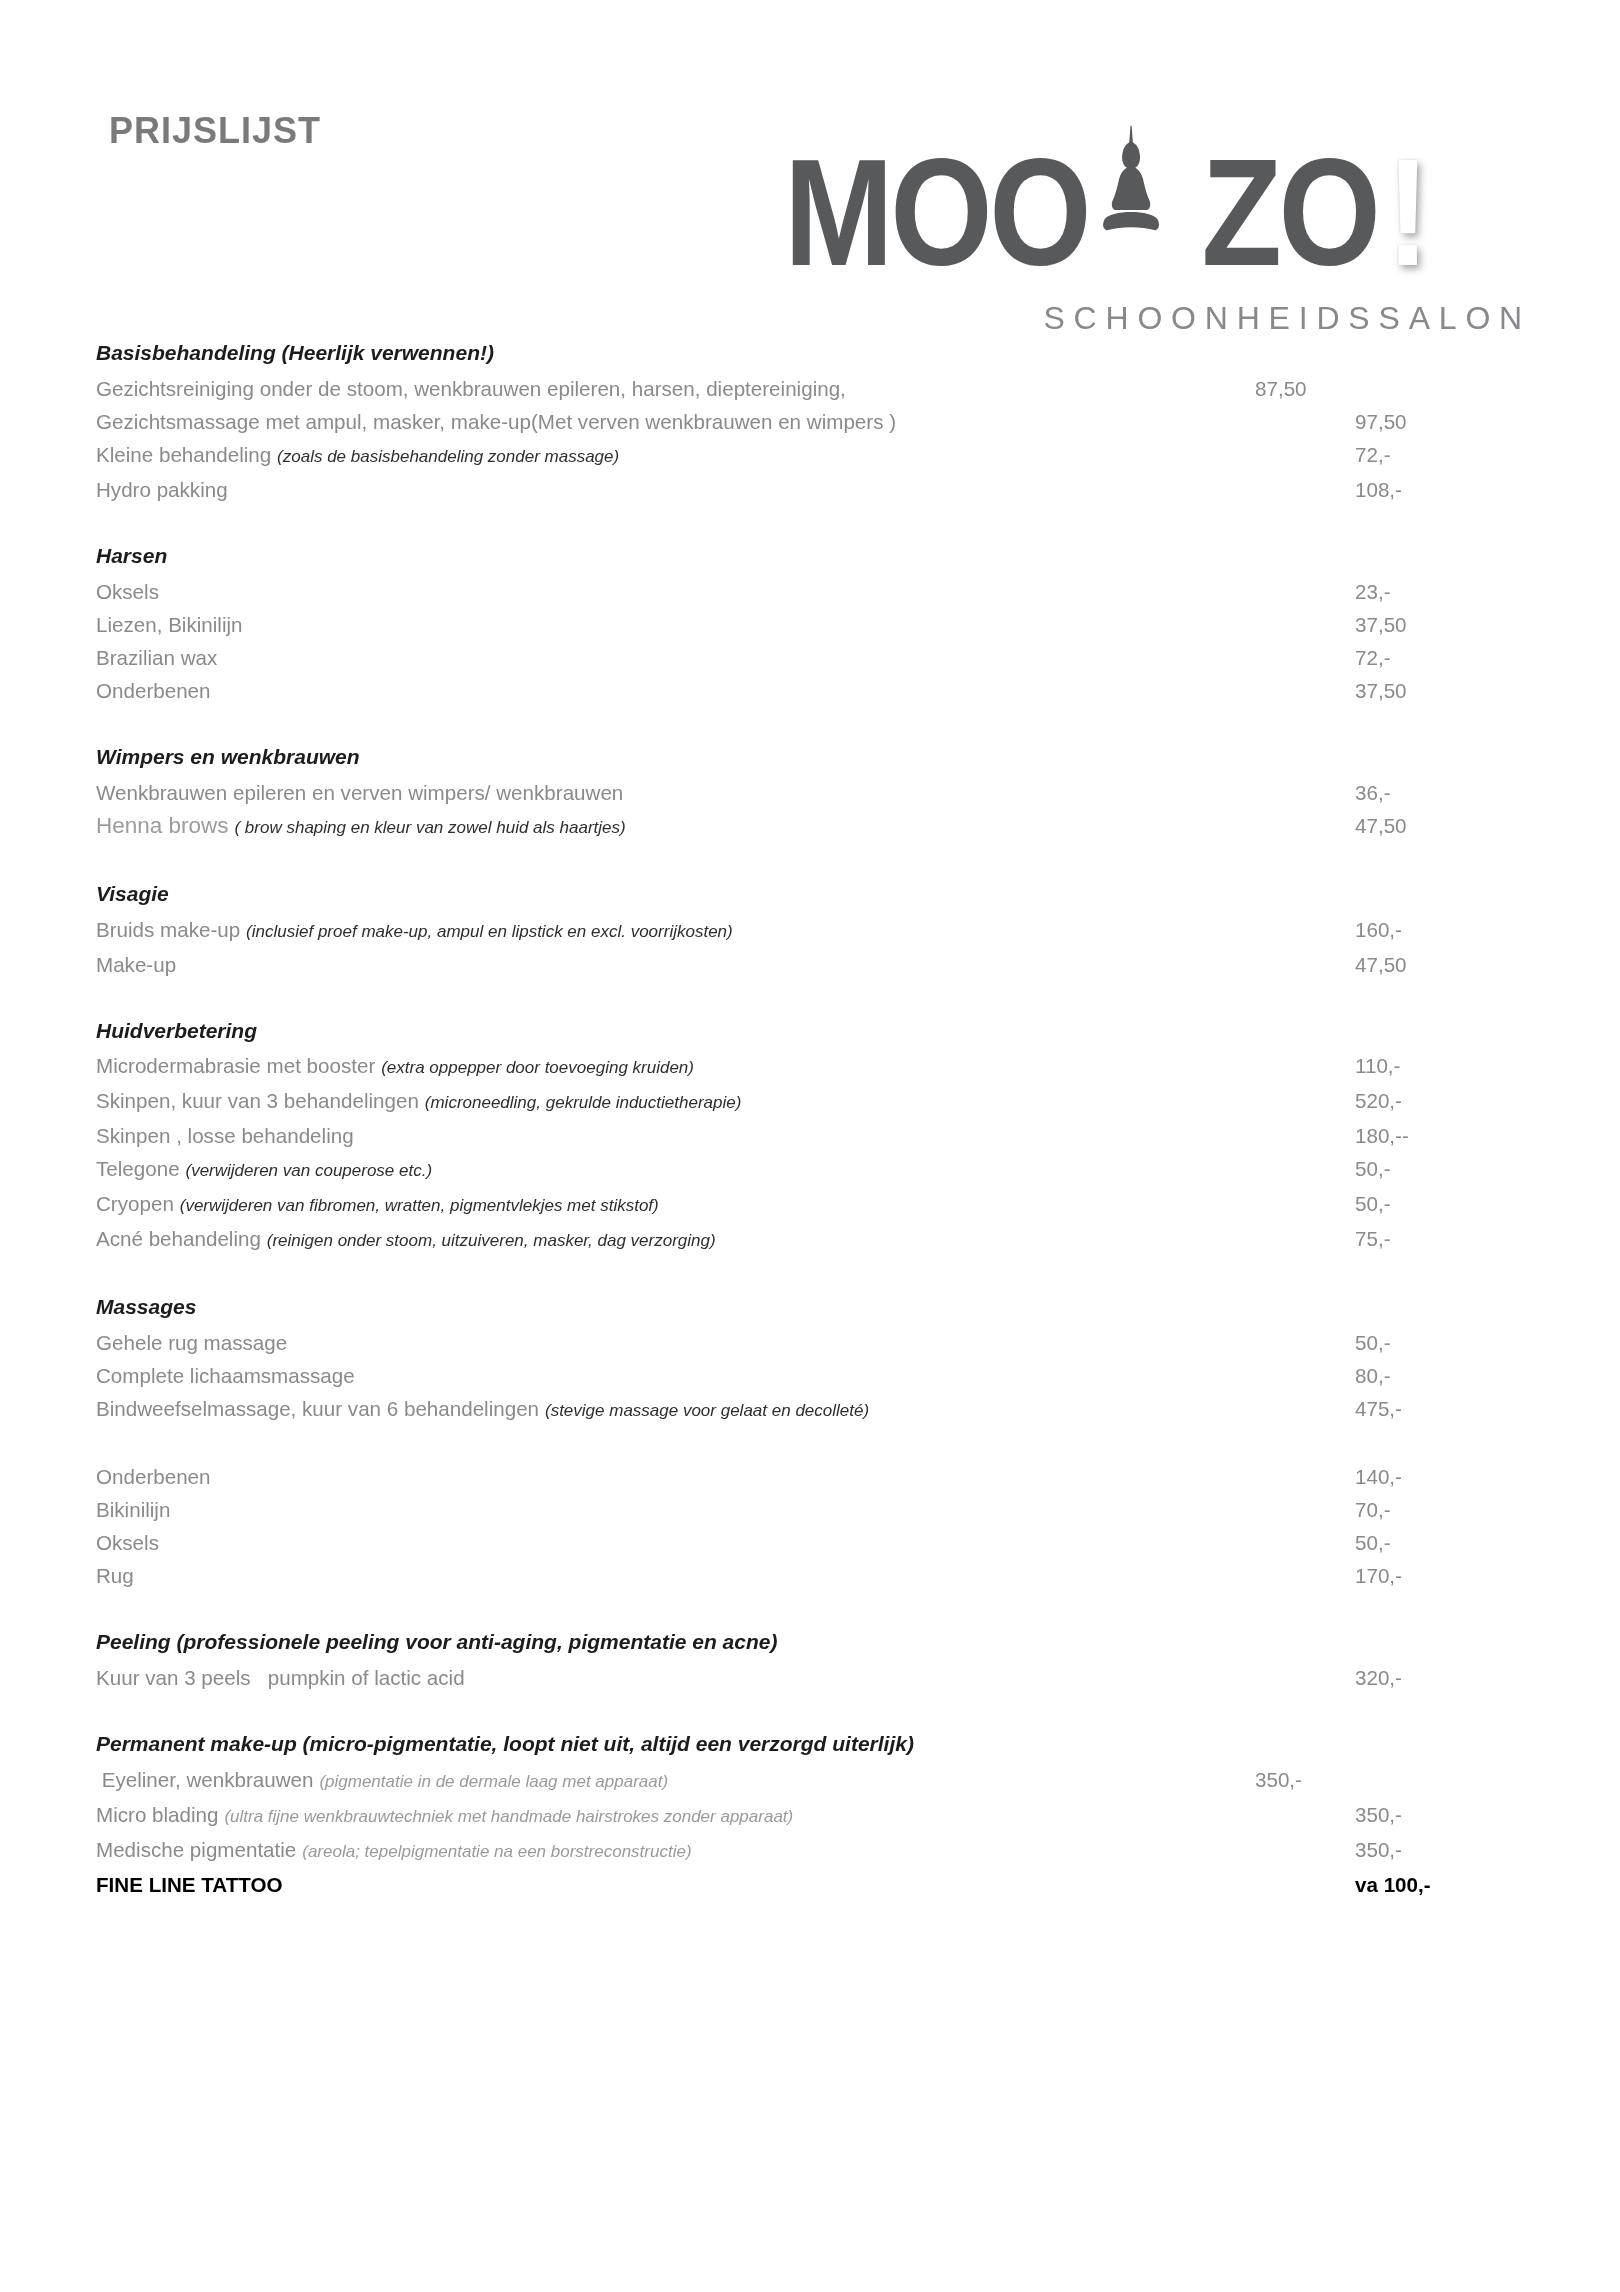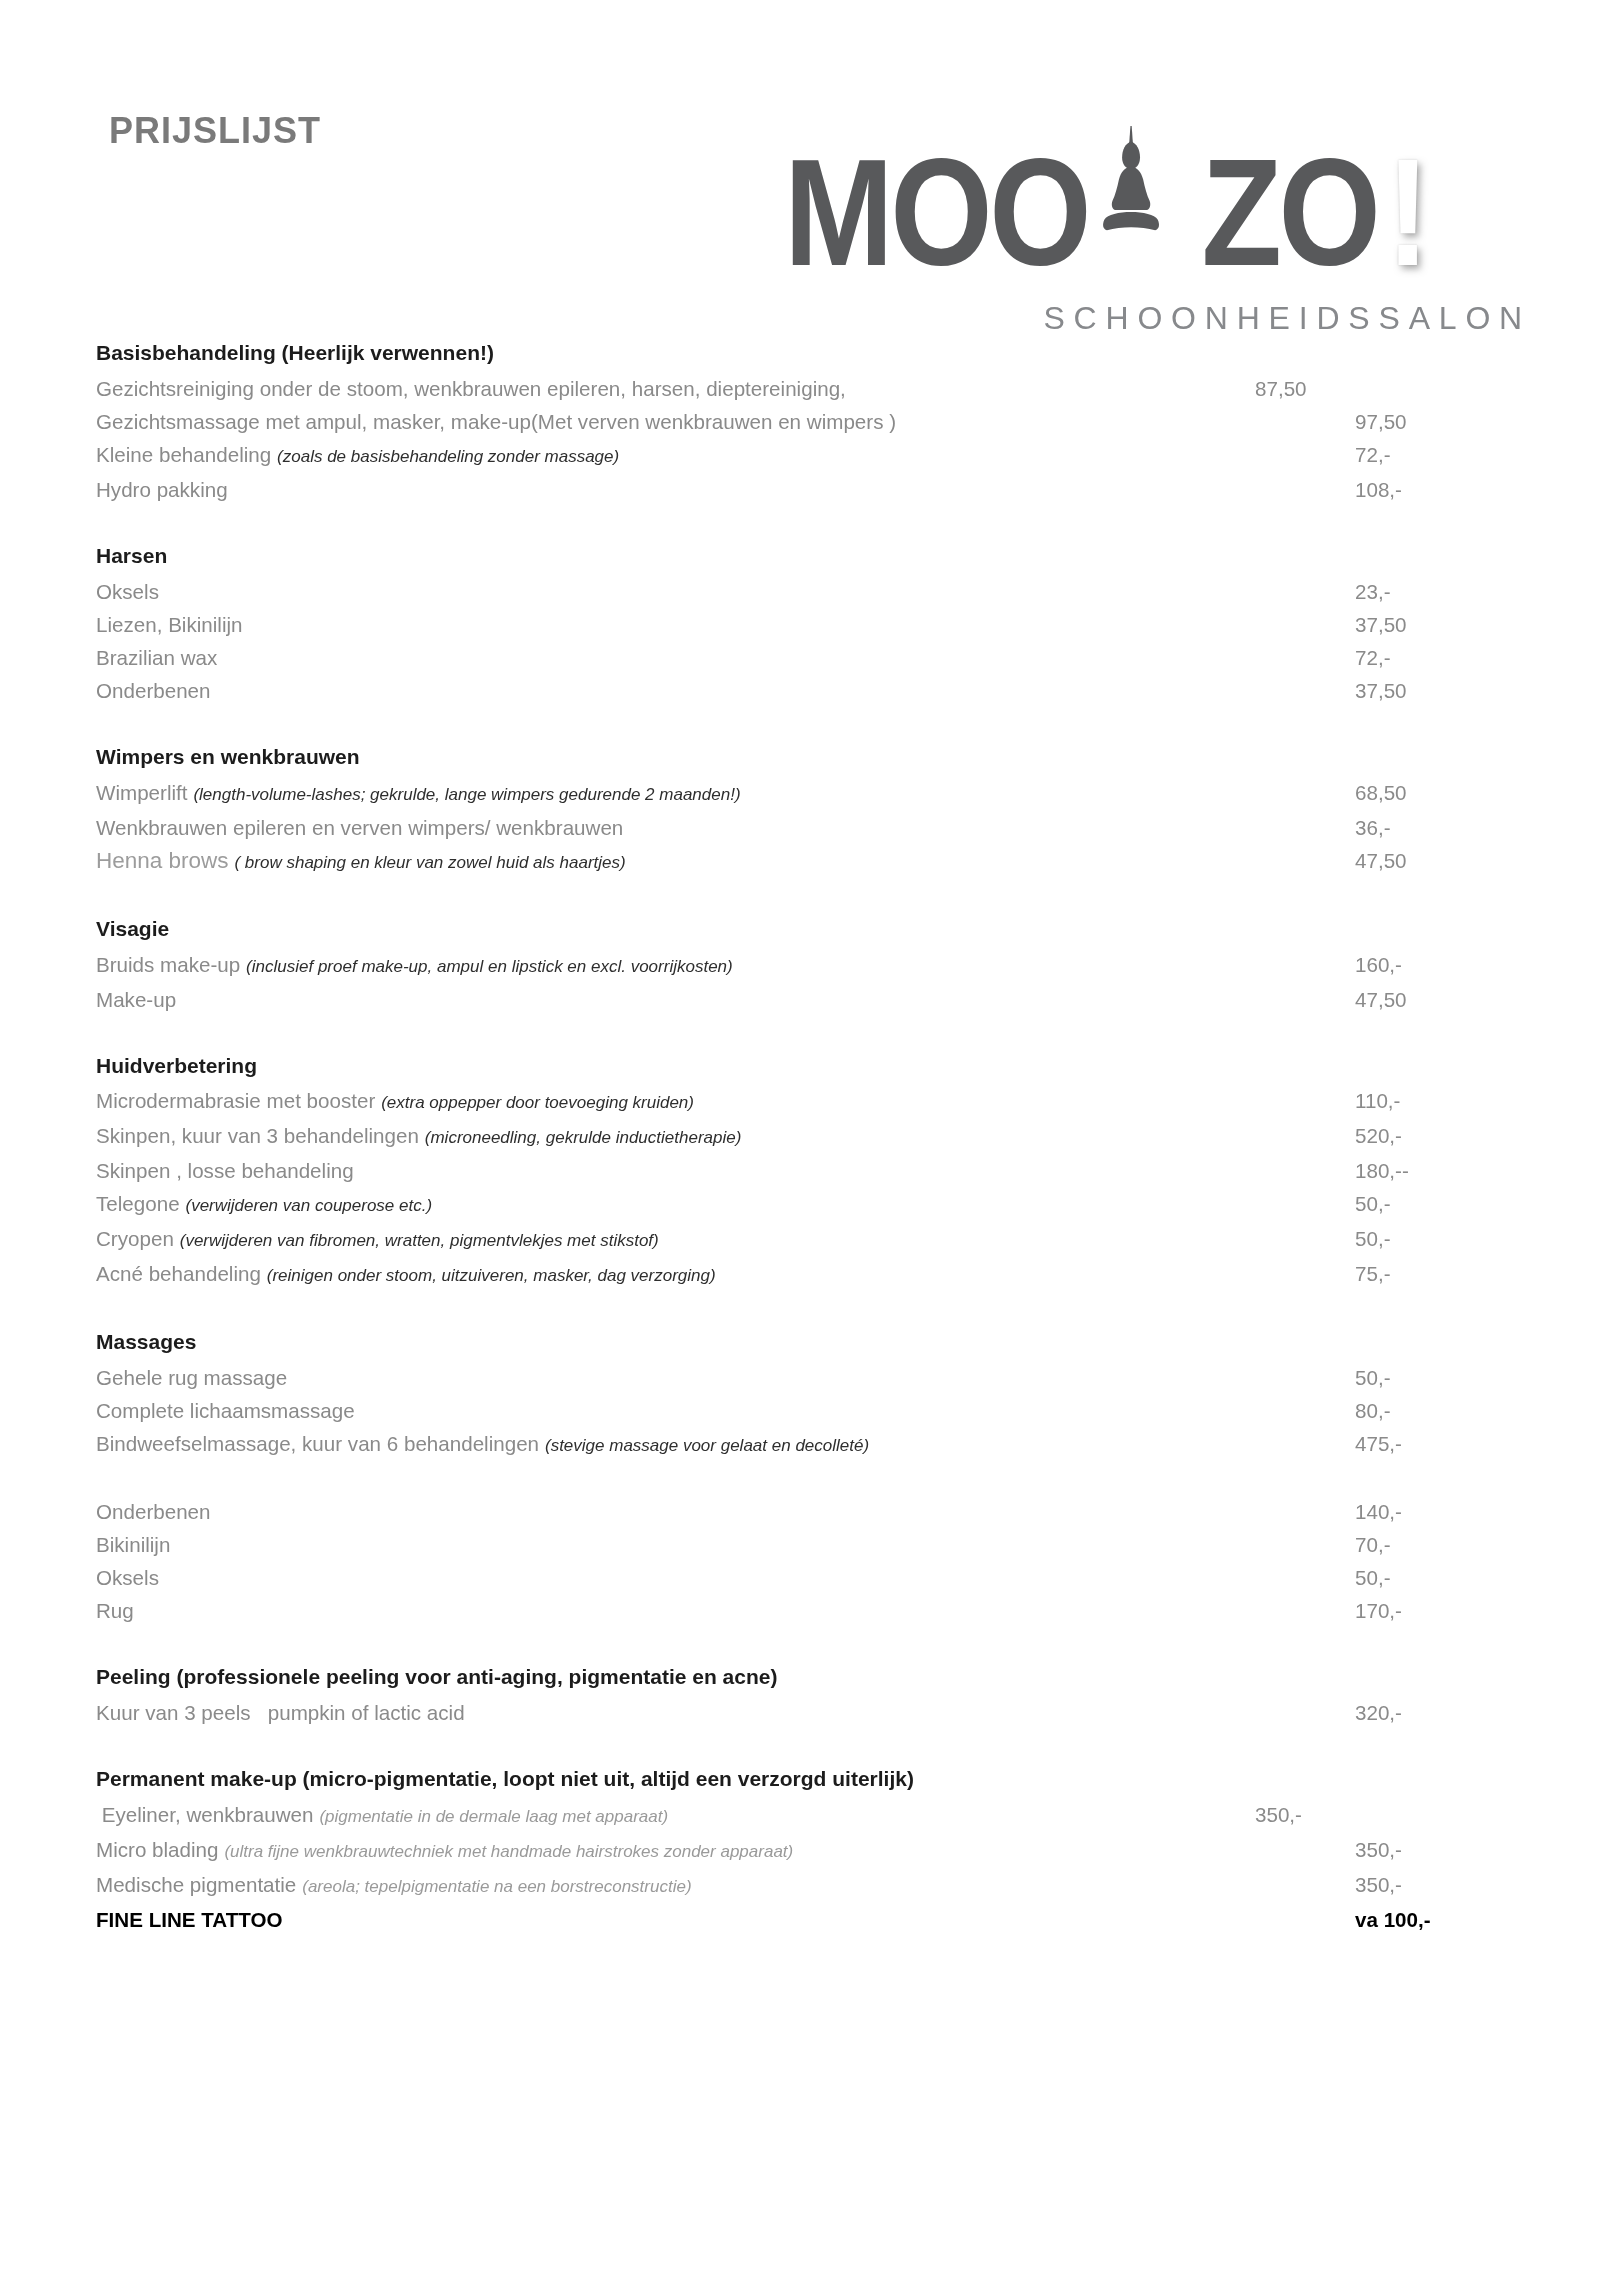--- a/index.html
+++ b/index.html
@@ -36,21 +36,21 @@
     margin-top:13px;text-align:right;
     font-size:32px;font-weight:300;color:#87898c;letter-spacing:8.8px;
     line-height:35px;
   }
 
   
   .section{margin-top:33px;}
   .section.first{margin-top:182px;}
   .section h2{
     margin:0 0 2.9px 0;font-size:21px;font-weight:700;color:#1c1c1c;
-    line-height:33px;white-space:pre;
+    line-height:33px;white-space:pre;font-style:italic;
   }
   .section h2 .suffix{font-weight:400;font-size:26.5px;color:#1c1c1c;}
   .row{
     position:relative;font-size:20.6px;color:#8a8a8a;line-height:33px;
     white-space:pre;
   }
   .row .note{font-style:italic;font-size:17px;color:#2e2e2e;margin-left:5.9px;}
   .row .note.gray{color:#9a9a9a;}
   .row .label-alt{font-size:22.5px;color:#9c9c9c;}
   .row.bold, .row.bold .price{font-weight:700;color:#000000;}
@@ -93,21 +93,20 @@
     <div class="section">
       <h2><span>Harsen</span></h2>
       <div class="row"><span>Oksels</span><span class="price c2">23,-</span></div>
       <div class="row"><span>Liezen, Bikinilijn</span><span class="price c2">37,50</span></div>
       <div class="row"><span>Brazilian wax</span><span class="price c2">72,-</span></div>
       <div class="row"><span>Onderbenen</span><span class="price c2">37,50</span></div>
     </div>
 
     <div class="section">
       <h2><span>Wimpers en wenkbrauwen</span></h2>
-      <div class="row"><span>Wimperlift</span><span class="note">(length-volume-lashes; gekrulde, lange wimpers gedurende 2 maanden!)</span><span class="price c2">68,50</span></div>
       <div class="row"><span>Wenkbrauwen epileren en verven wimpers/ wenkbrauwen</span><span class="price c2">36,-</span></div>
       <div class="row"><span class="label-alt">Henna brows</span><span class="note">( brow shaping en kleur van zowel huid als haartjes)</span><span class="price c2">47,50</span></div>
     </div>
 
     <div class="section">
       <h2><span>Visagie</span></h2>
       <div class="row"><span>Bruids make-up</span><span class="note">(inclusief proef make-up, ampul en lipstick en excl. voorrijkosten)</span><span class="price c2">160,-</span></div>
       <div class="row"><span>Make-up</span><span class="price c2">47,50</span></div>
     </div>
 

